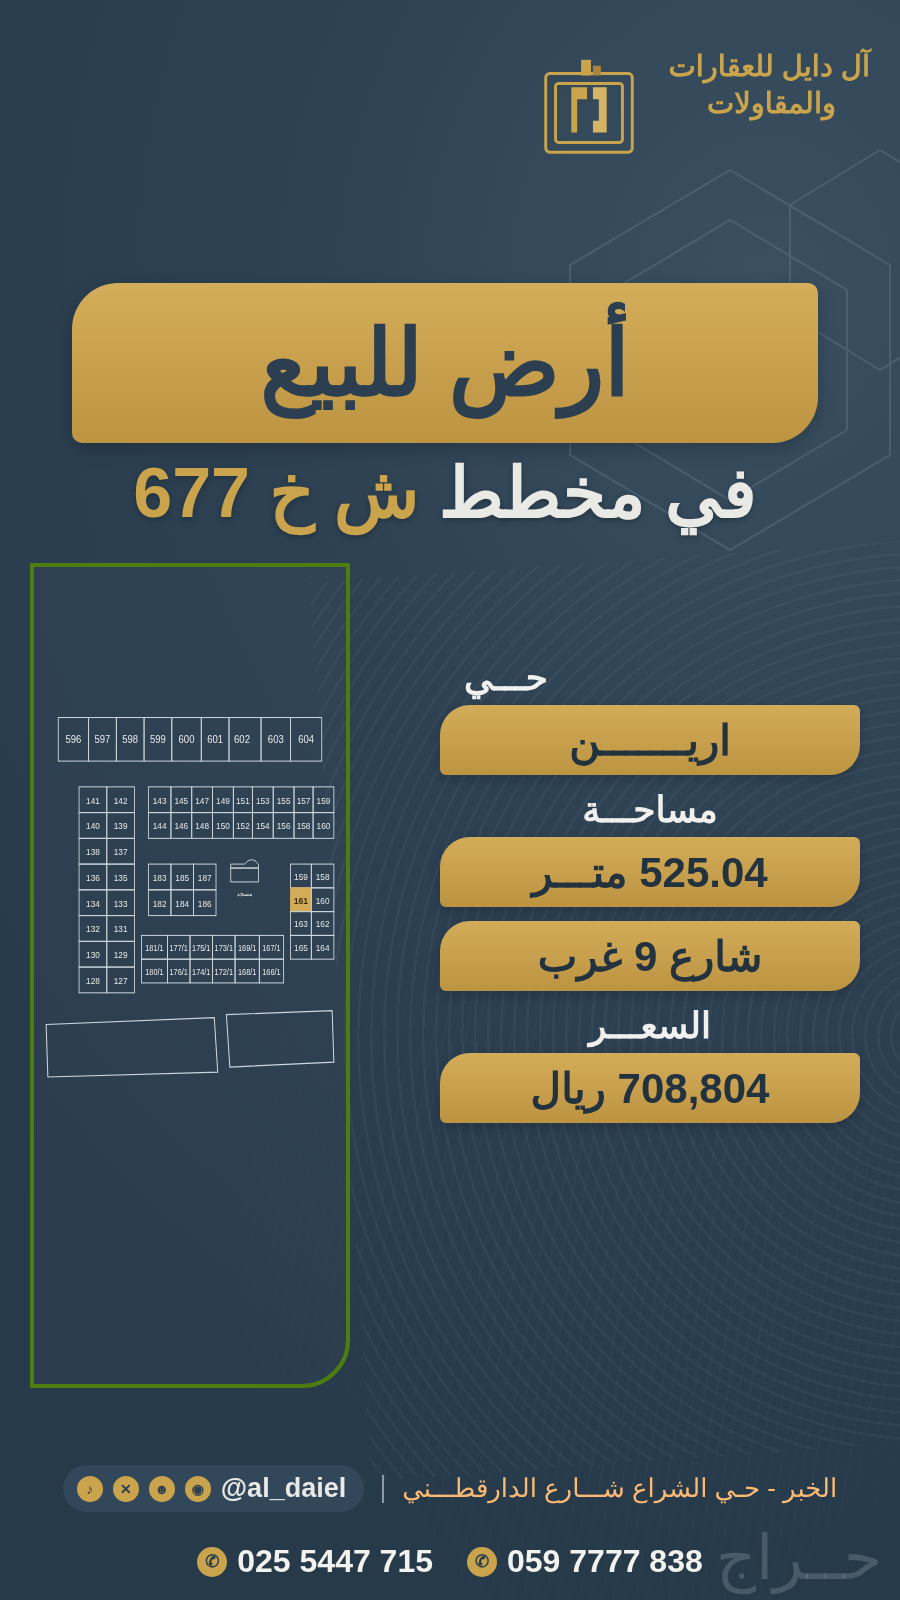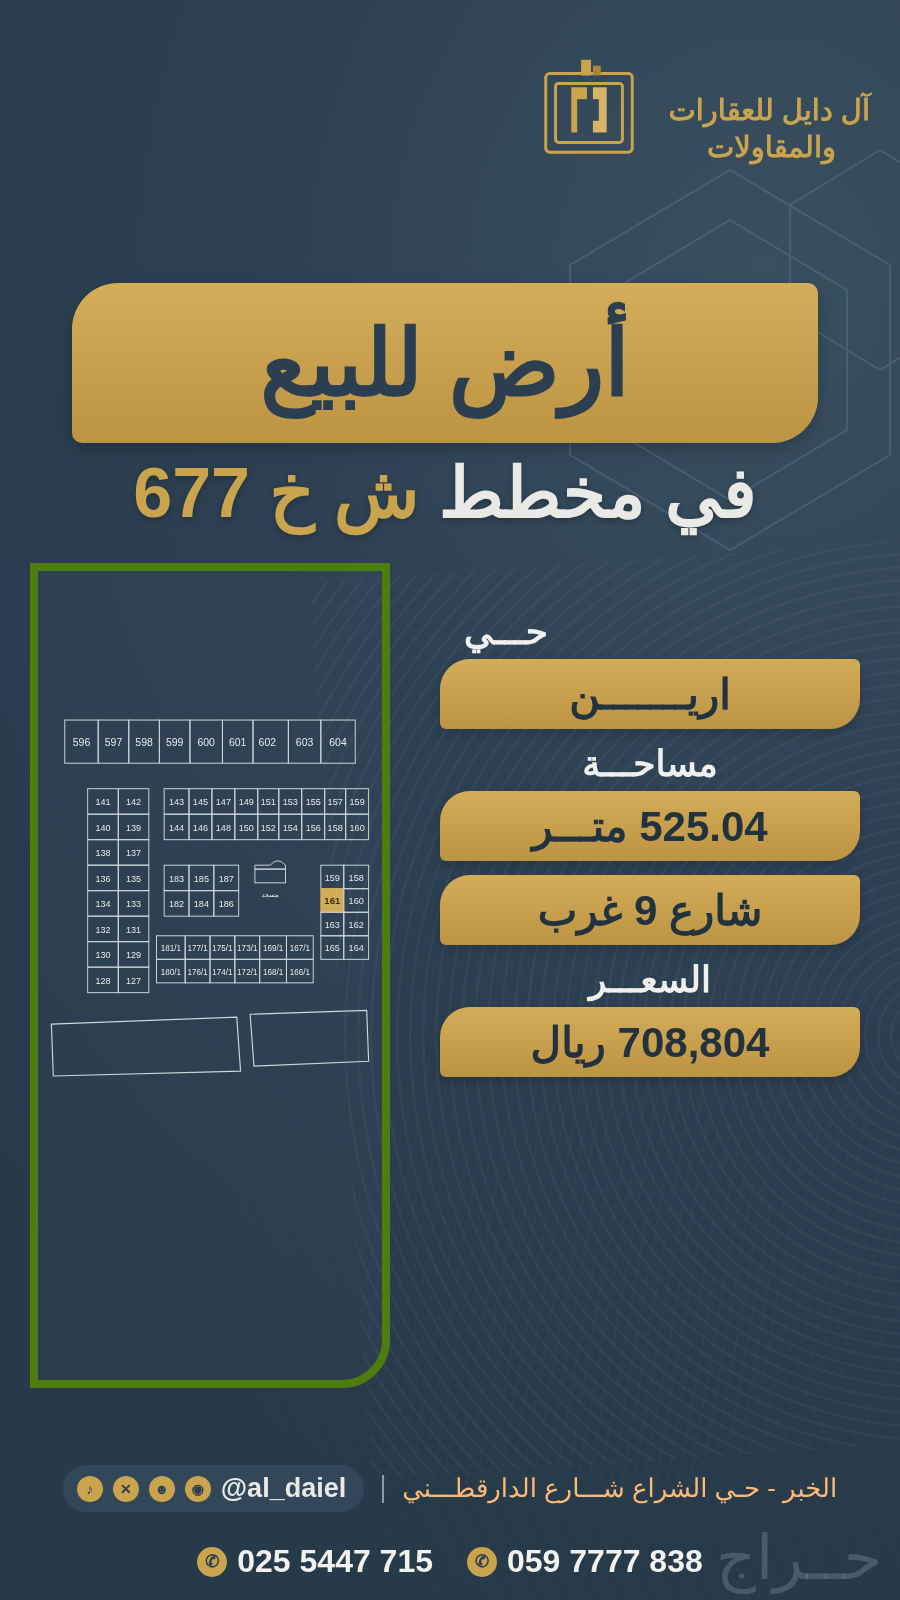--- a/index.html
+++ b/index.html
@@ -43,21 +43,21 @@
   }
   .hex-wrap {
     position: absolute; right: -60px; top: 150px; width: 460px; height: 460px;
     opacity: .5;
   }
   .hex-wrap svg { width: 100%; height: 100%; }
 
   
   .logo {
     position: absolute; top: 48px; right: 30px;
-    display: flex; align-items: flex-end; gap: 20px;
+    display: flex; align-items: flex-start; gap: 20px;
     direction: rtl;
   }
   .logo-mark { width: 118px; height: 118px; }
   .logo-text {
     text-align: right;
     color: #c9a44c;
     line-height: 1.28;
   }
   .logo-text .l1 { font-size: 29px; font-weight: bold; letter-spacing: .5px; }
   .logo-text .l2 { font-size: 29px; font-weight: bold; margin-right: 34px; }
@@ -79,31 +79,31 @@
   .hero-sub {
     position: absolute; left: 72px; top: 452px; width: 746px;
     text-align: center;
     font-size: 70px; font-weight: bold; color: #e9e9e6;
     text-shadow: 0 2px 6px rgba(0,0,0,.25);
   }
   .hero-sub .gold { color: #c9a44c; }
 
   
   .map-card {
-    position: absolute; left: 30px; top: 563px; width: 360px; height: 825px;
-    border: 8px solid #4d7c0f;
+    position: absolute; left: 30px; top: 563px; width: 320px; height: 825px;
+    border: 4px solid #4d7c0f;
     border-radius: 0 0 48px 0;
     background: rgba(255,255,255,0.02);
   }
   .map-inner { position: absolute; inset: 0; }
   .map-inner svg { width: 100%; height: 100%; display: block; }
 
   
   .details {
-    position: absolute; right: 40px; top: 611px; width: 420px;
+    position: absolute; right: 40px; top: 657px; width: 420px;
     direction: rtl; text-align: center;
   }
   .det-label {
     font-size: 36px; font-weight: bold; color: #f0f0ee;
     letter-spacing: 1px;
     margin: 0 0 6px 0;
     text-align: center;
   }
   .det-label.l-right { text-align: left; padding-left: 24px; }
   .det-pill {

